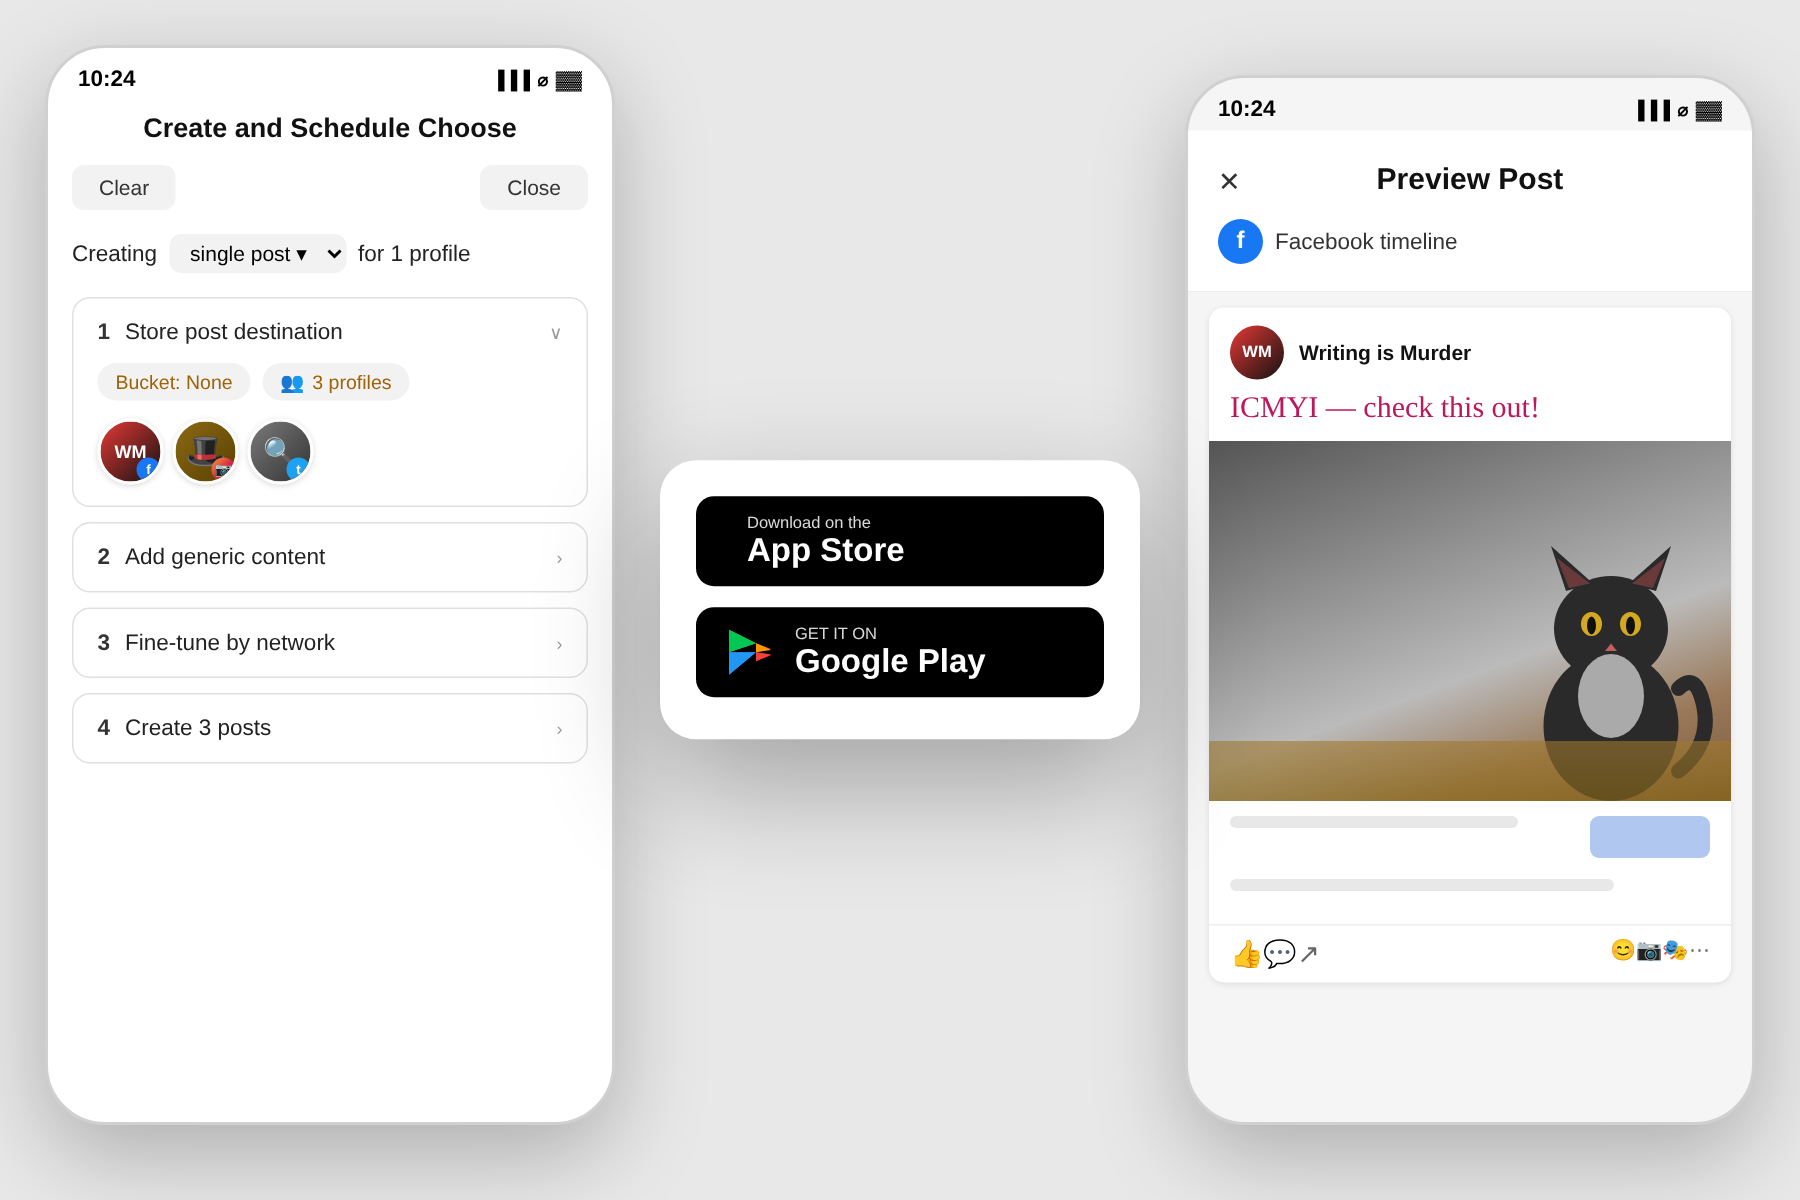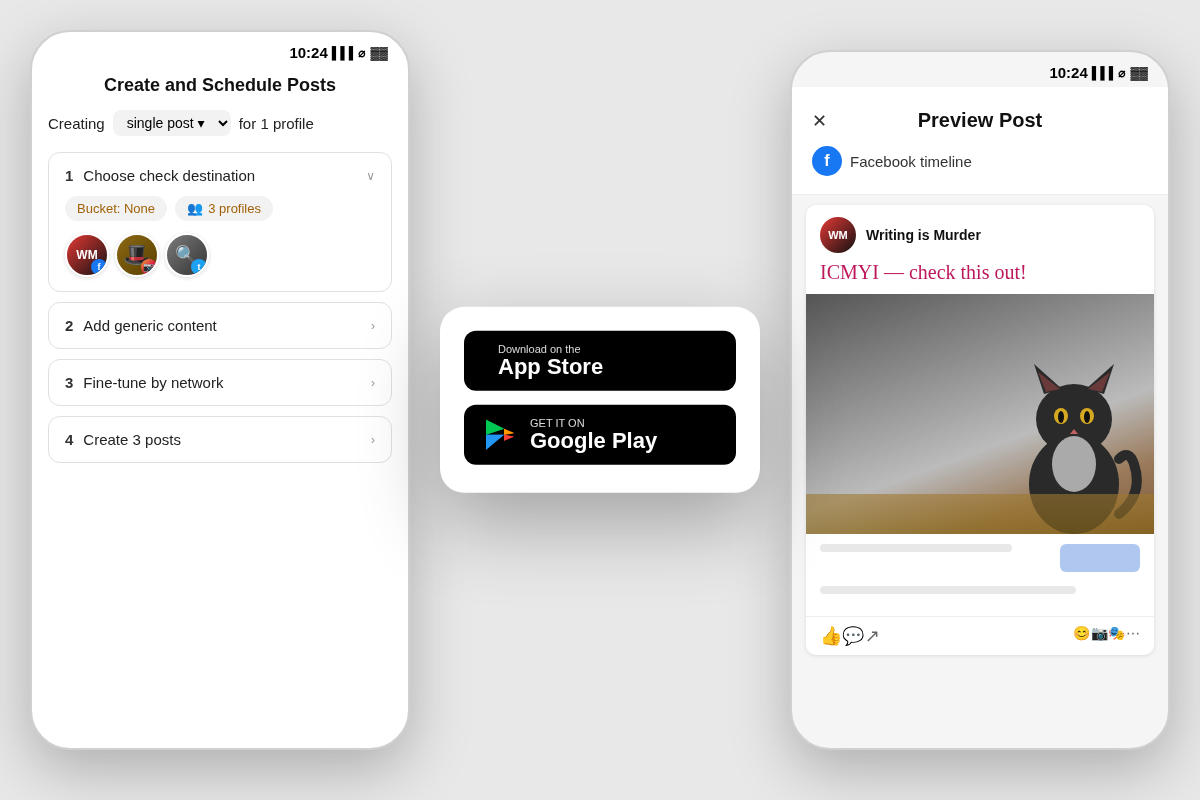--- a/index.html
+++ b/index.html
@@ -20,21 +20,21 @@
       width: 380px;
       height: 720px;
       background: #fff;
       border-radius: 40px;
       box-shadow: 0 20px 60px rgba(0,0,0,0.25);
       overflow: hidden;
       border: 2px solid #d0d0d0;
     }
     .phone-status-bar {
       display: flex;
-      justify-content: flex-end;
+      justify-content: space-between;
       align-items: center;
       padding: 12px 20px 6px;
       font-size: 14px;
       font-weight: 600;
     }
     .status-time { font-weight: 700; font-size: 15px; }
     .status-icons { display: flex; gap: 5px; align-items: center; font-size: 12px; }
 
     .phone-content { padding: 0 16px; }
 
@@ -324,35 +324,39 @@
   <div class="phone-status-bar">
     <span class="status-time">10:24</span>
     <div class="status-icons">
       <span>▐▐▐</span>
       <span>⌀</span>
       <span>▓▓</span>
     </div>
   </div>
 
   <div class="phone-content">
-    <div class="phone-title">Create and Schedule Posts</div>
-
+    <div class="phone-title">Create and Schedule Choose</div>
+
+    <div class="action-row">
+      <button class="action-btn">Clear</button>
+      <button class="action-btn">Close</button>
+    </div>
 
     <div class="creating-row">
       <span>Creating</span>
       <select class="post-type-select">
         <option>single post ▾</option>
       </select>
       <span>for 1 profile</span>
     </div>
 
     <div class="step-card">
       <div class="step-header">
         <span class="step-num">1</span>
-        <span>Choose check destination</span>
+        <span>Store post destination</span>
         <span class="step-chevron">∨</span>
       </div>
       <div class="step1-tags">
         <span class="tag">Bucket: None</span>
         <span class="tag">
           <span>👥</span>
           <span>3 profiles</span>
         </span>
       </div>
       <div class="avatars-row">

